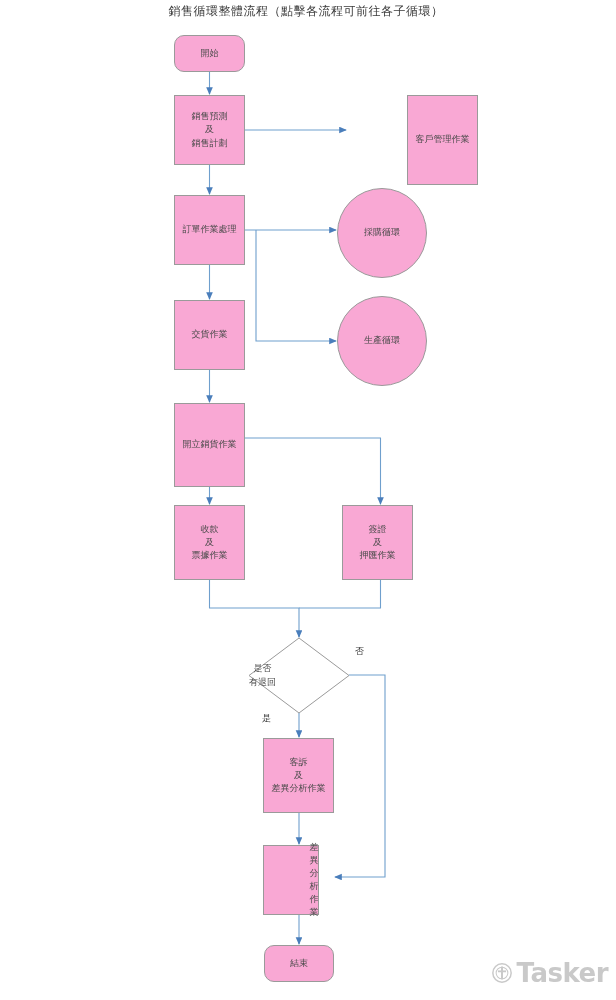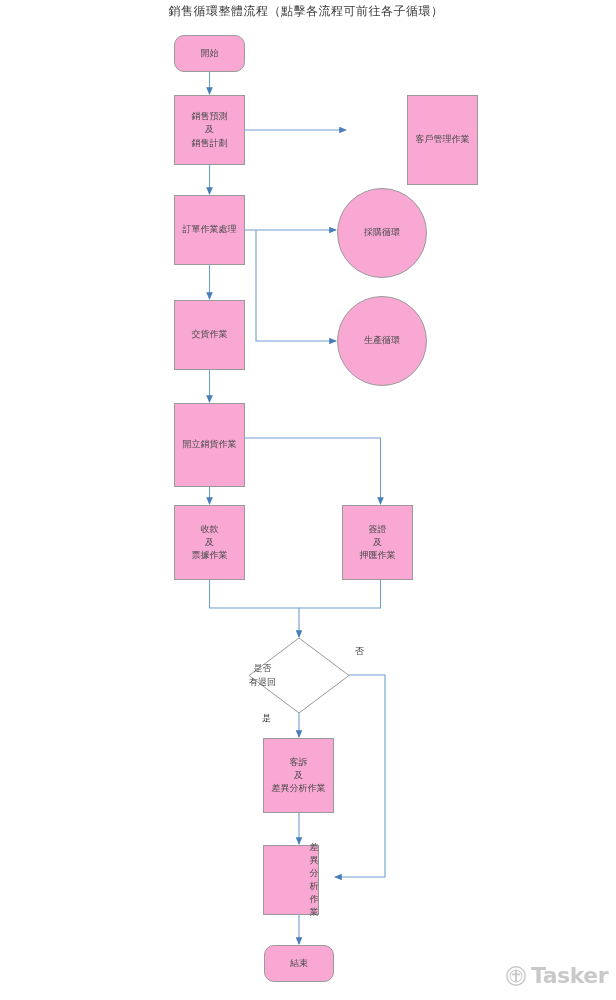--- a/index.html
+++ b/index.html
@@ -33,21 +33,21 @@
     font-size:9px;color:#4a4a4a;line-height:1.45;white-space:pre-line;
   }
   .edge-label{
     position:absolute;font-size:9px;color:#3a3a3a;
   }
   .wm{
     position:absolute;right:8px;bottom:12px;
     display:flex;align-items:center;gap:4px;
     color:#c9c9c9;
   }
-  .wm-text{font-size:22px;font-weight:bold;letter-spacing:-0.5px;color:#c9c9c9;}
+  .wm-text{font-size:26px;font-weight:bold;letter-spacing:-0.5px;color:#c9c9c9;}
   .wm-logo{width:22px;height:22px;}
 </style>
 </head>
 <body>
 
 <div class="title">銷售循環整體流程（點擊各流程可前往各子循環）</div>
 
 <svg id="canvas" viewBox="0 0 616 1000" xmlns="http://www.w3.org/2000/svg">
   <defs>
     <marker id="ah" markerWidth="8" markerHeight="8" refX="6.2" refY="3" orient="auto">

